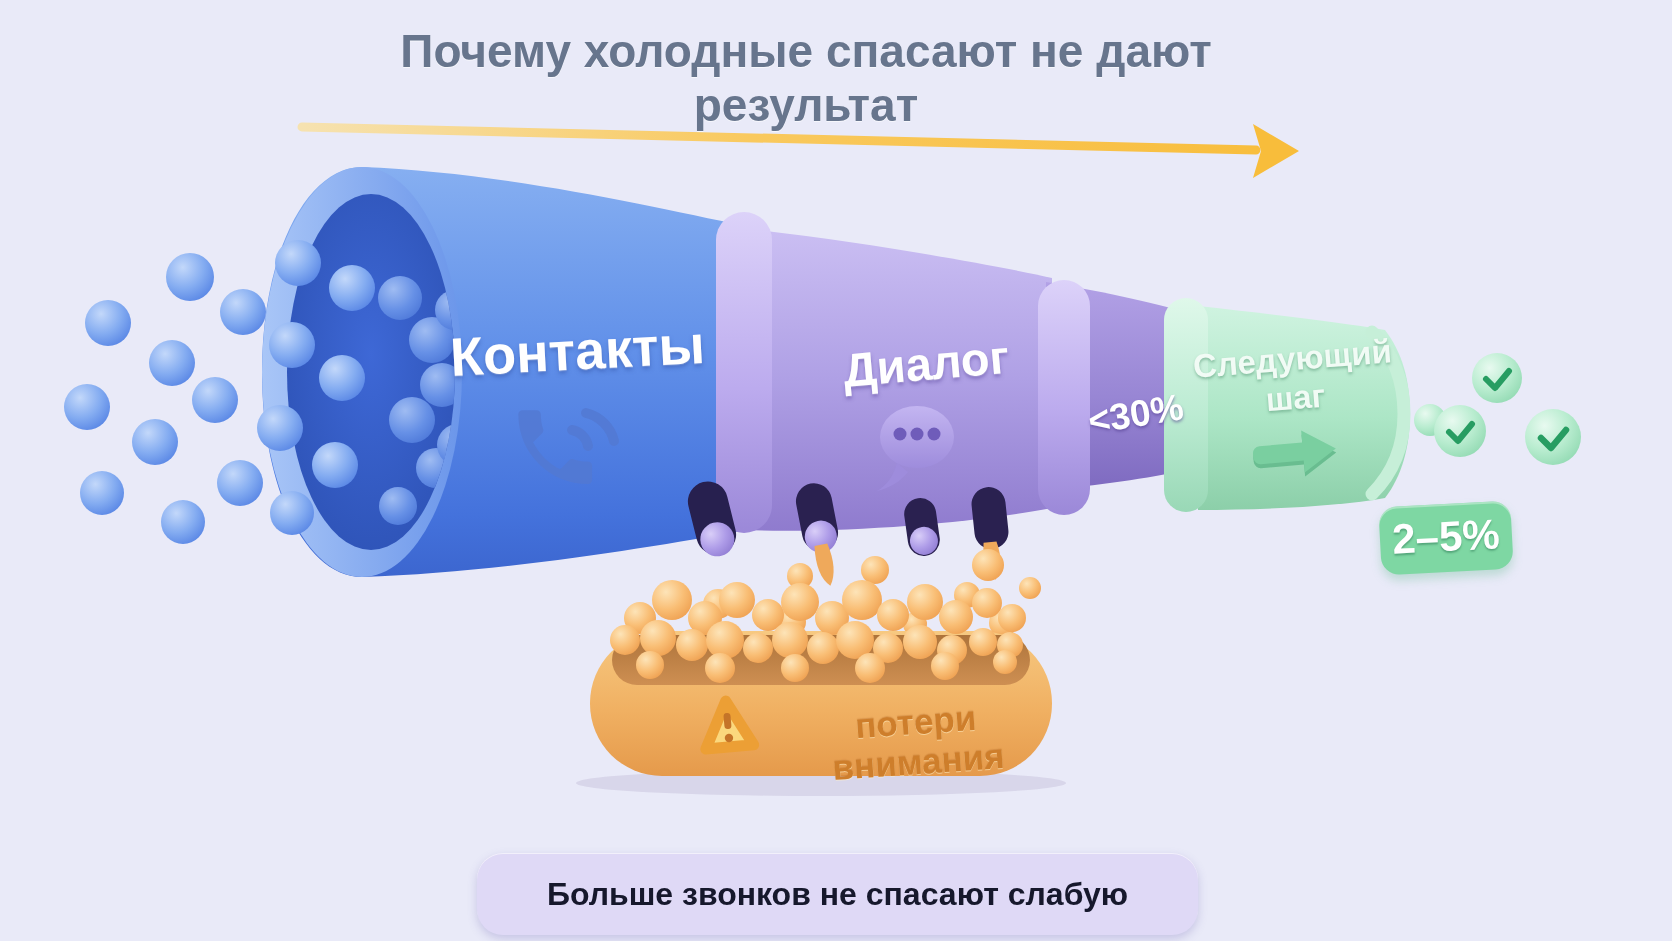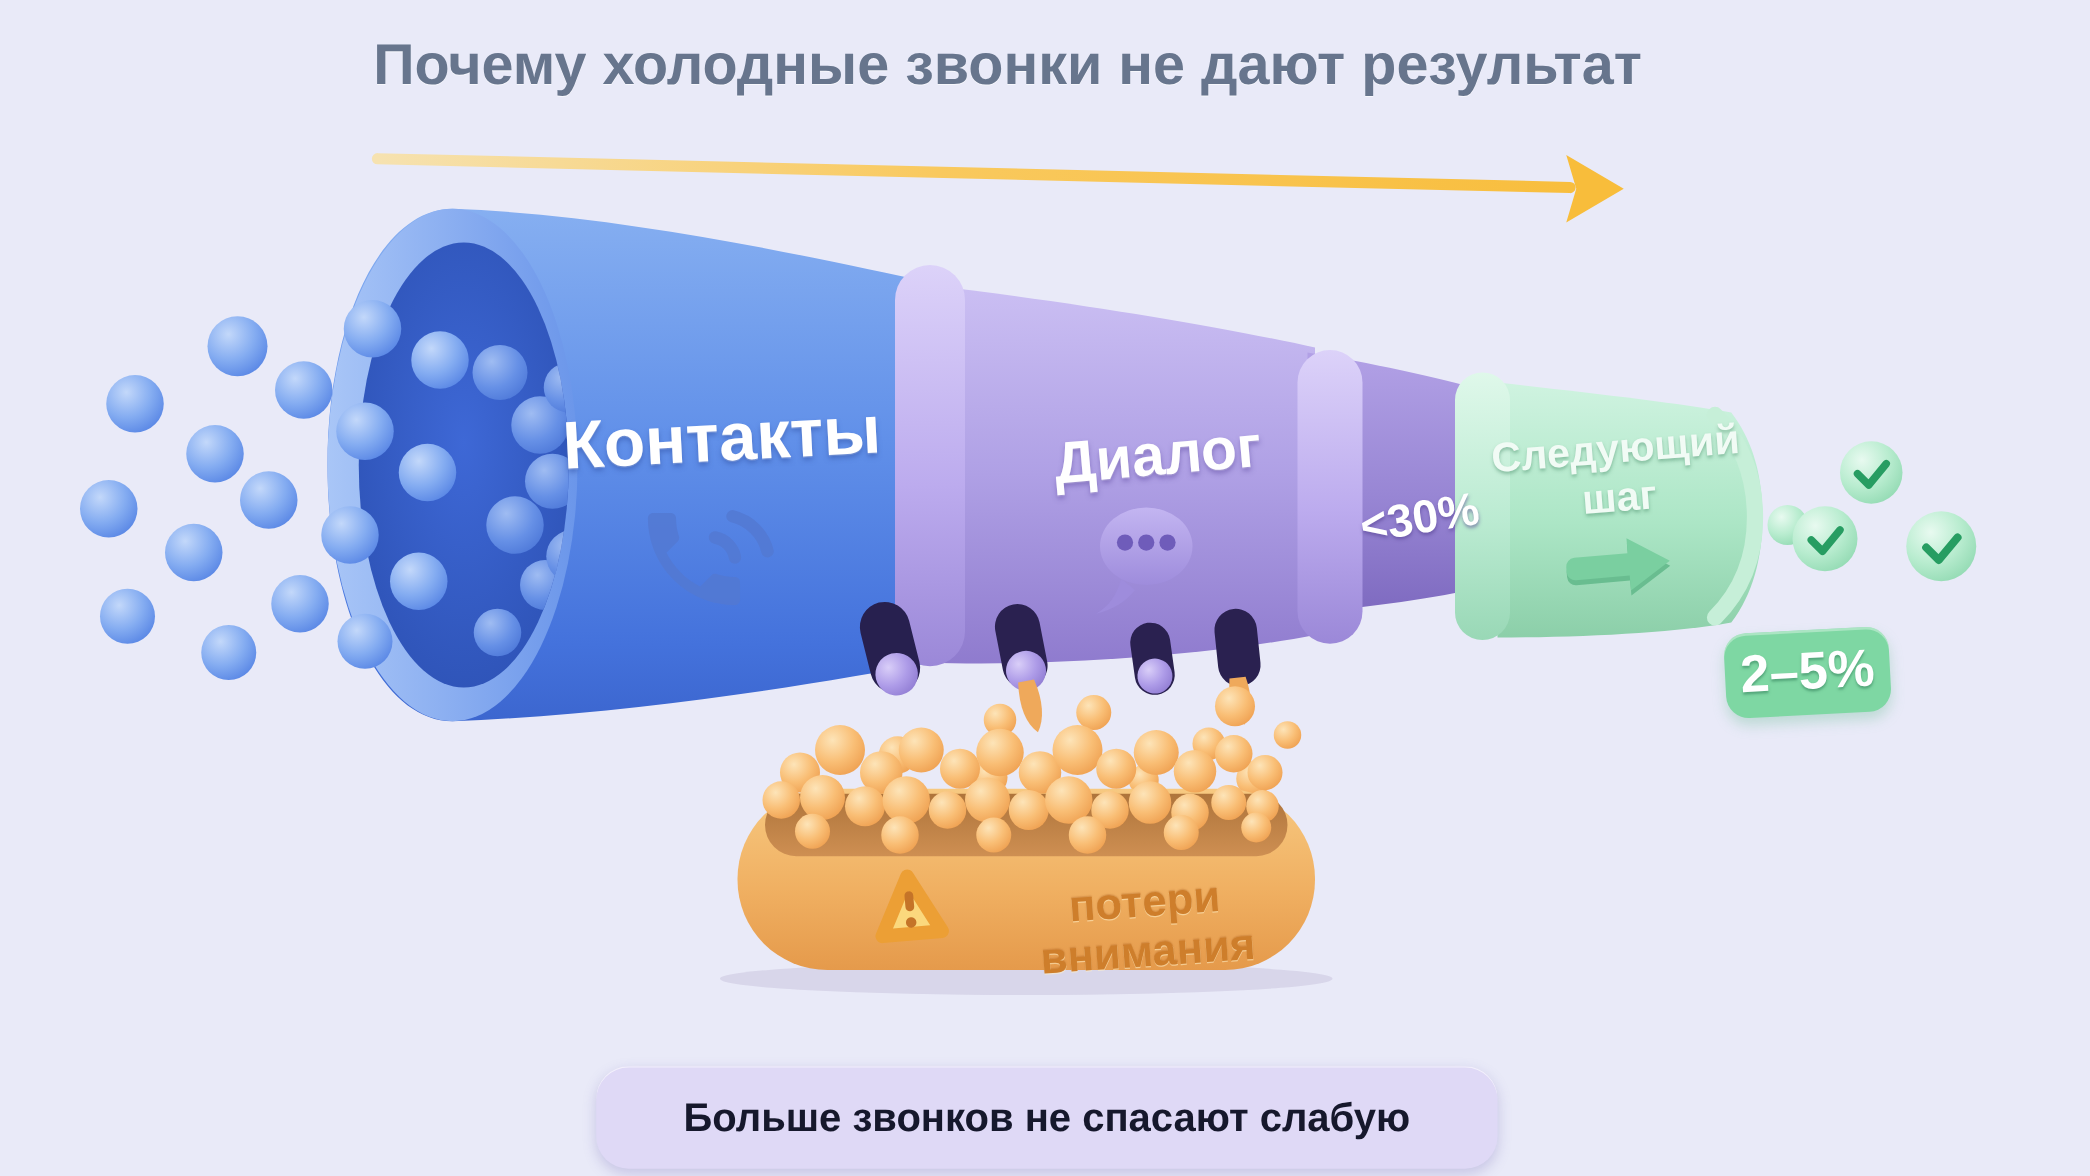--- a/index.html
+++ b/index.html
@@ -322,21 +322,21 @@
       <circle cx="1497" cy="378" r="25" fill="url(#gBallGreen)"></circle>
       <path d="M1486,379 L1495,388 L1509,371" stroke="#279D62" stroke-width="6" fill="none" stroke-linecap="round" stroke-linejoin="round"></path>
     </g>
     <g>
       <circle cx="1553" cy="437" r="28" fill="url(#gBallGreen)"></circle>
       <path d="M1541,438 L1551,448 L1566,430" stroke="#279D62" stroke-width="6.5" fill="none" stroke-linecap="round" stroke-linejoin="round"></path>
     </g>
   </g>
 </svg>
 
-<div id="title" class="lbl">Почему холодные звонки не дают результат</div>
+<div id="title" class="lbl">Почему холодные спасают не дают результат</div>
 
 <div id="lbl-contacts" class="lbl funnel-label">Контакты</div>
 
 <div id="lbl-dialog" class="lbl funnel-label">Диалог</div>
 
 <div id="lbl-rate30" class="lbl">&lt;30%</div>
 
 <div id="lbl-next" class="lbl">Следующий шаг</div>
 
 <div id="badge-rate">

